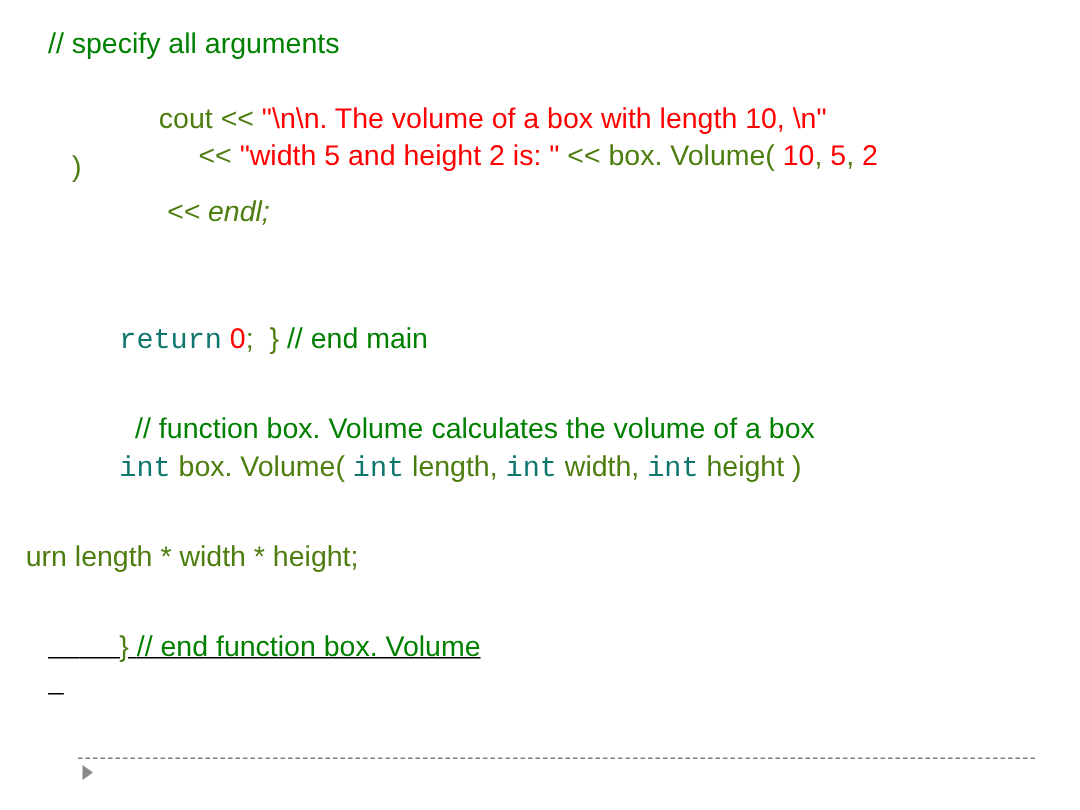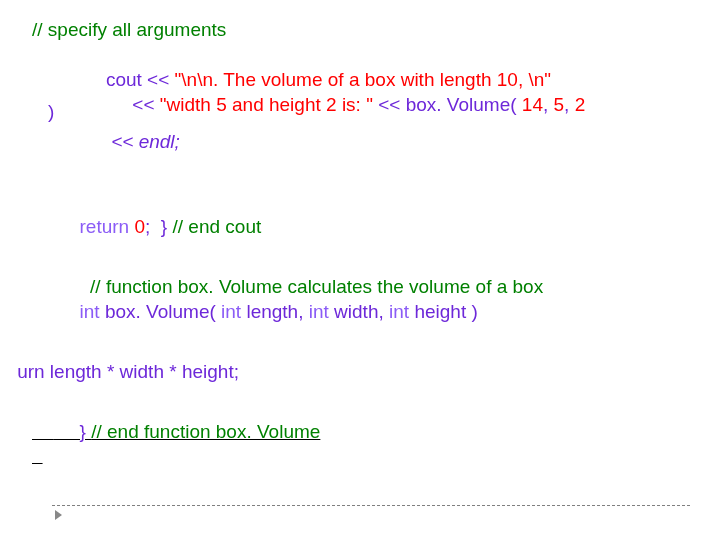--- a/index.html
+++ b/index.html
@@ -15,23 +15,23 @@
     position: relative;
     width: 720px;
     height: 540px;
     box-sizing: border-box;
   }
   .code {
     position: absolute;
     font-size: 19px;
     line-height: 1.3;
   }
-  .black { color: #6d28d9; }
+  .black { color: #4d7c0f; }
   .green { color: #008000; }
-  .blue  { color: #8b5cf6; }
+  .blue  { color: #0f766e; font-family: Liberation Mono, monospace; }
   .red   { color: #ff0000; }
 
   
   .divider {
     position: absolute;
     left: 52px;
     right: 30px;
     bottom: 34px;
     border-top: 1px dashed #808080;
   }
@@ -54,29 +54,29 @@
 
   <div class="code" style="left:32px; top:18px;">
     <span class="black">   </span><span class="green">// specify all arguments</span>
   </div>
 
   <div class="code" style="left:32px; top:43px; white-space:pre;">
     <span class="black">          cout &lt;&lt; </span><span class="red">"\n\n. The volume of a box with length 10, \n"</span>
   </div>
 
   <div class="code" style="left:32px; top:68px; white-space:pre;">
-    <span class="black">               &lt;&lt; </span><span class="red">"width 5 and height 2 is: "</span><span class="black"> &lt;&lt; box. Volume( </span><span class="red">14</span><span class="black">, </span><span class="red">5</span><span class="black">, </span><span class="red">2</span>
+    <span class="black">               &lt;&lt; </span><span class="red">"width 5 and height 2 is: "</span><span class="black"> &lt;&lt; box. Volume( </span><span class="red">10</span><span class="black">, </span><span class="red">5</span><span class="black">, </span><span class="red">2</span>
   </div>
 
   <div class="code black" style="left:48px; top:100px;"> )</div>
 
   <div class="code black" style="left:32px; top:130px; white-space:pre;font-style:italic;">               &lt;&lt; endl;</div>
 
   <div class="code" style="left:32px; top:190px; white-space:pre;">
-    <span class="black">     </span><span class="blue">return</span><span class="black"> </span><span class="red">0</span><span class="black">;  } </span><span class="green">// end cout</span>
+    <span class="black">     </span><span class="blue">return</span><span class="black"> </span><span class="red">0</span><span class="black">;  } </span><span class="green">// end main</span>
   </div>
 
   <div class="code" style="left:32px; top:250px; white-space:pre;">
     <span class="black">       </span><span class="green">// function box. Volume calculates the volume of a box</span>
   </div>
 
   <div class="code" style="left:32px; top:275px; white-space:pre;">
     <span class="black">     </span><span class="blue">int</span><span class="black"> box. Volume( </span><span class="blue">int</span><span class="black"> length, </span><span class="blue">int</span><span class="black"> width, </span><span class="blue">int</span><span class="black"> height )</span>
   </div>
 

